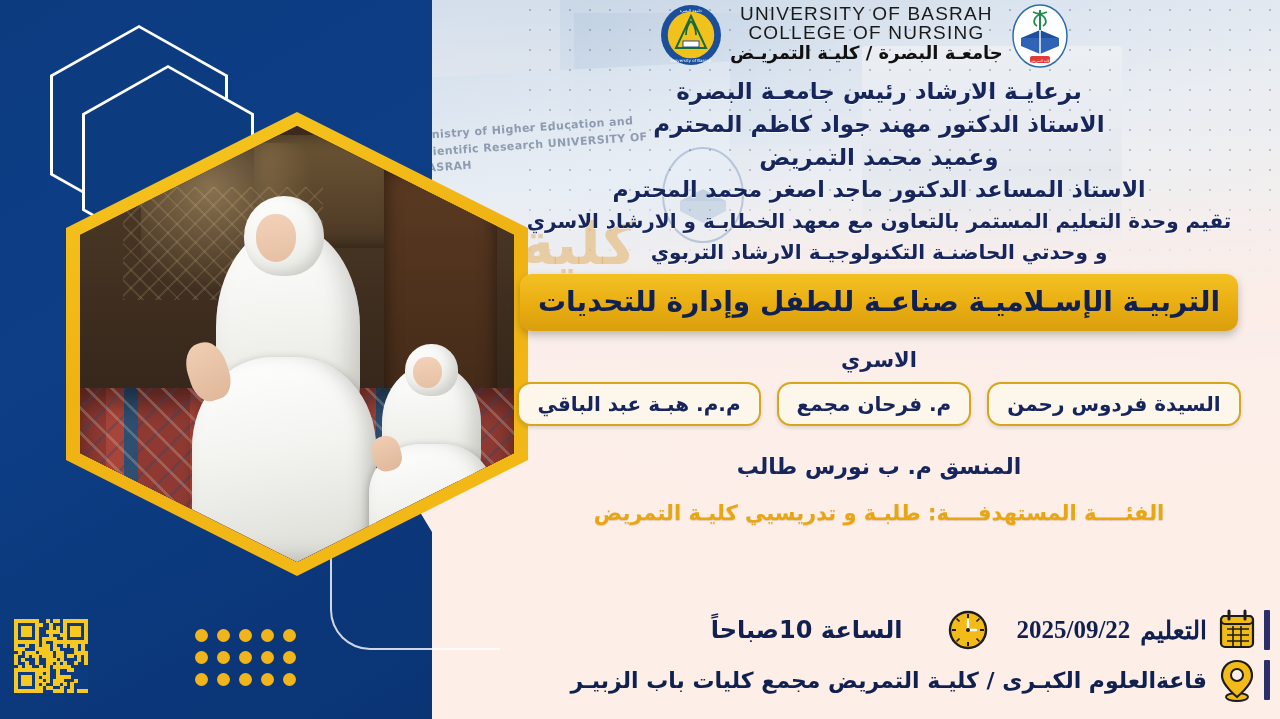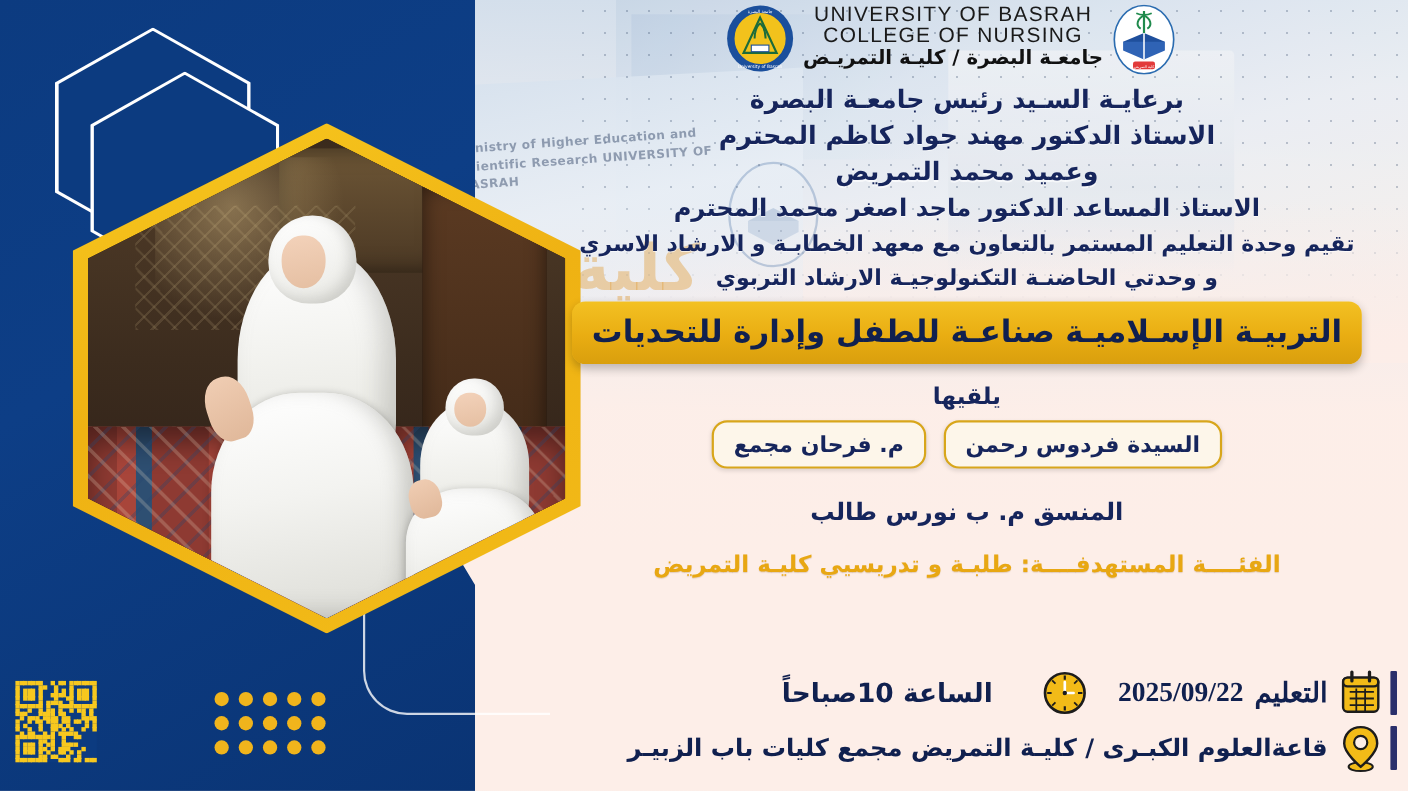--- a/index.html
+++ b/index.html
@@ -623,35 +623,36 @@
       <path d="M22 8 c4 2 10 2 14 0" stroke="#1f8a4c" stroke-width="1.6" fill="none"></path>
       <path d="M10 34 L29 26 L48 34 L29 42 Z" fill="#1f4f9c"></path>
       <path d="M10 34 v8 l19 8 19-8 v-8" fill="#2f63b5"></path>
       <path d="M29 26 v24" stroke="#fff" stroke-width="1.4"></path>
       <rect x="19" y="52" width="20" height="7" rx="2" fill="#e23b3b"></rect>
       <text x="29" y="57.5" font-size="3.4" fill="#fff" text-anchor="middle">كلية التمريض</text>
     </svg>
   </div>
 
   <div class="content">
-    <div class="line l-patron">برعايـة السـيد رئيس جامعـة البصرة</div>
+    <div class="line l-patron">برعايـة الارشاد رئيس جامعـة البصرة</div>
     <div class="line l-rector">الاستاذ الدكتور مهند جواد كاظم المحترم</div>
     <div class="line l-and-dean">وعميد محمد التمريض</div>
     <div class="line l-dean">الاستاذ المساعد الدكتور ماجد اصغر محمد المحترم</div>
 
     <div class="line l-org1">تقيم  وحدة التعليم المستمر بالتعاون مع معهد الخطابـة و الارشاد الاسري</div>
     <div class="line l-org2">و وحدتي الحاضنـة التكنولوجيـة  الارشاد التربوي</div>
 
     <div class="title-banner">التربيـة الإسـلاميـة صناعـة للطفل وإدارة للتحديات</div>
 
-    <div class="l-delivered">يلقيها</div>
+    <div class="l-delivered">الاسري</div>
 
     <div class="speakers">
       <div class="pill">السيدة فردوس رحمن</div>
       <div class="pill">م. فرحان مجمع</div>
+      <div class="pill">م.م. هبـة عبد الباقي</div>
     </div>
 
     <div class="l-coordinator">المنسق م. ب نورس طالب</div>
     <div class="l-audience">الفئــــة المستهدفــــة: طلبـة و تدريسيي كليـة التمريض</div>
   </div>
 
   <div class="info">
     <div class="info-row">
       <div class="ico-wrap">
         <div class="nav-bar"></div>

